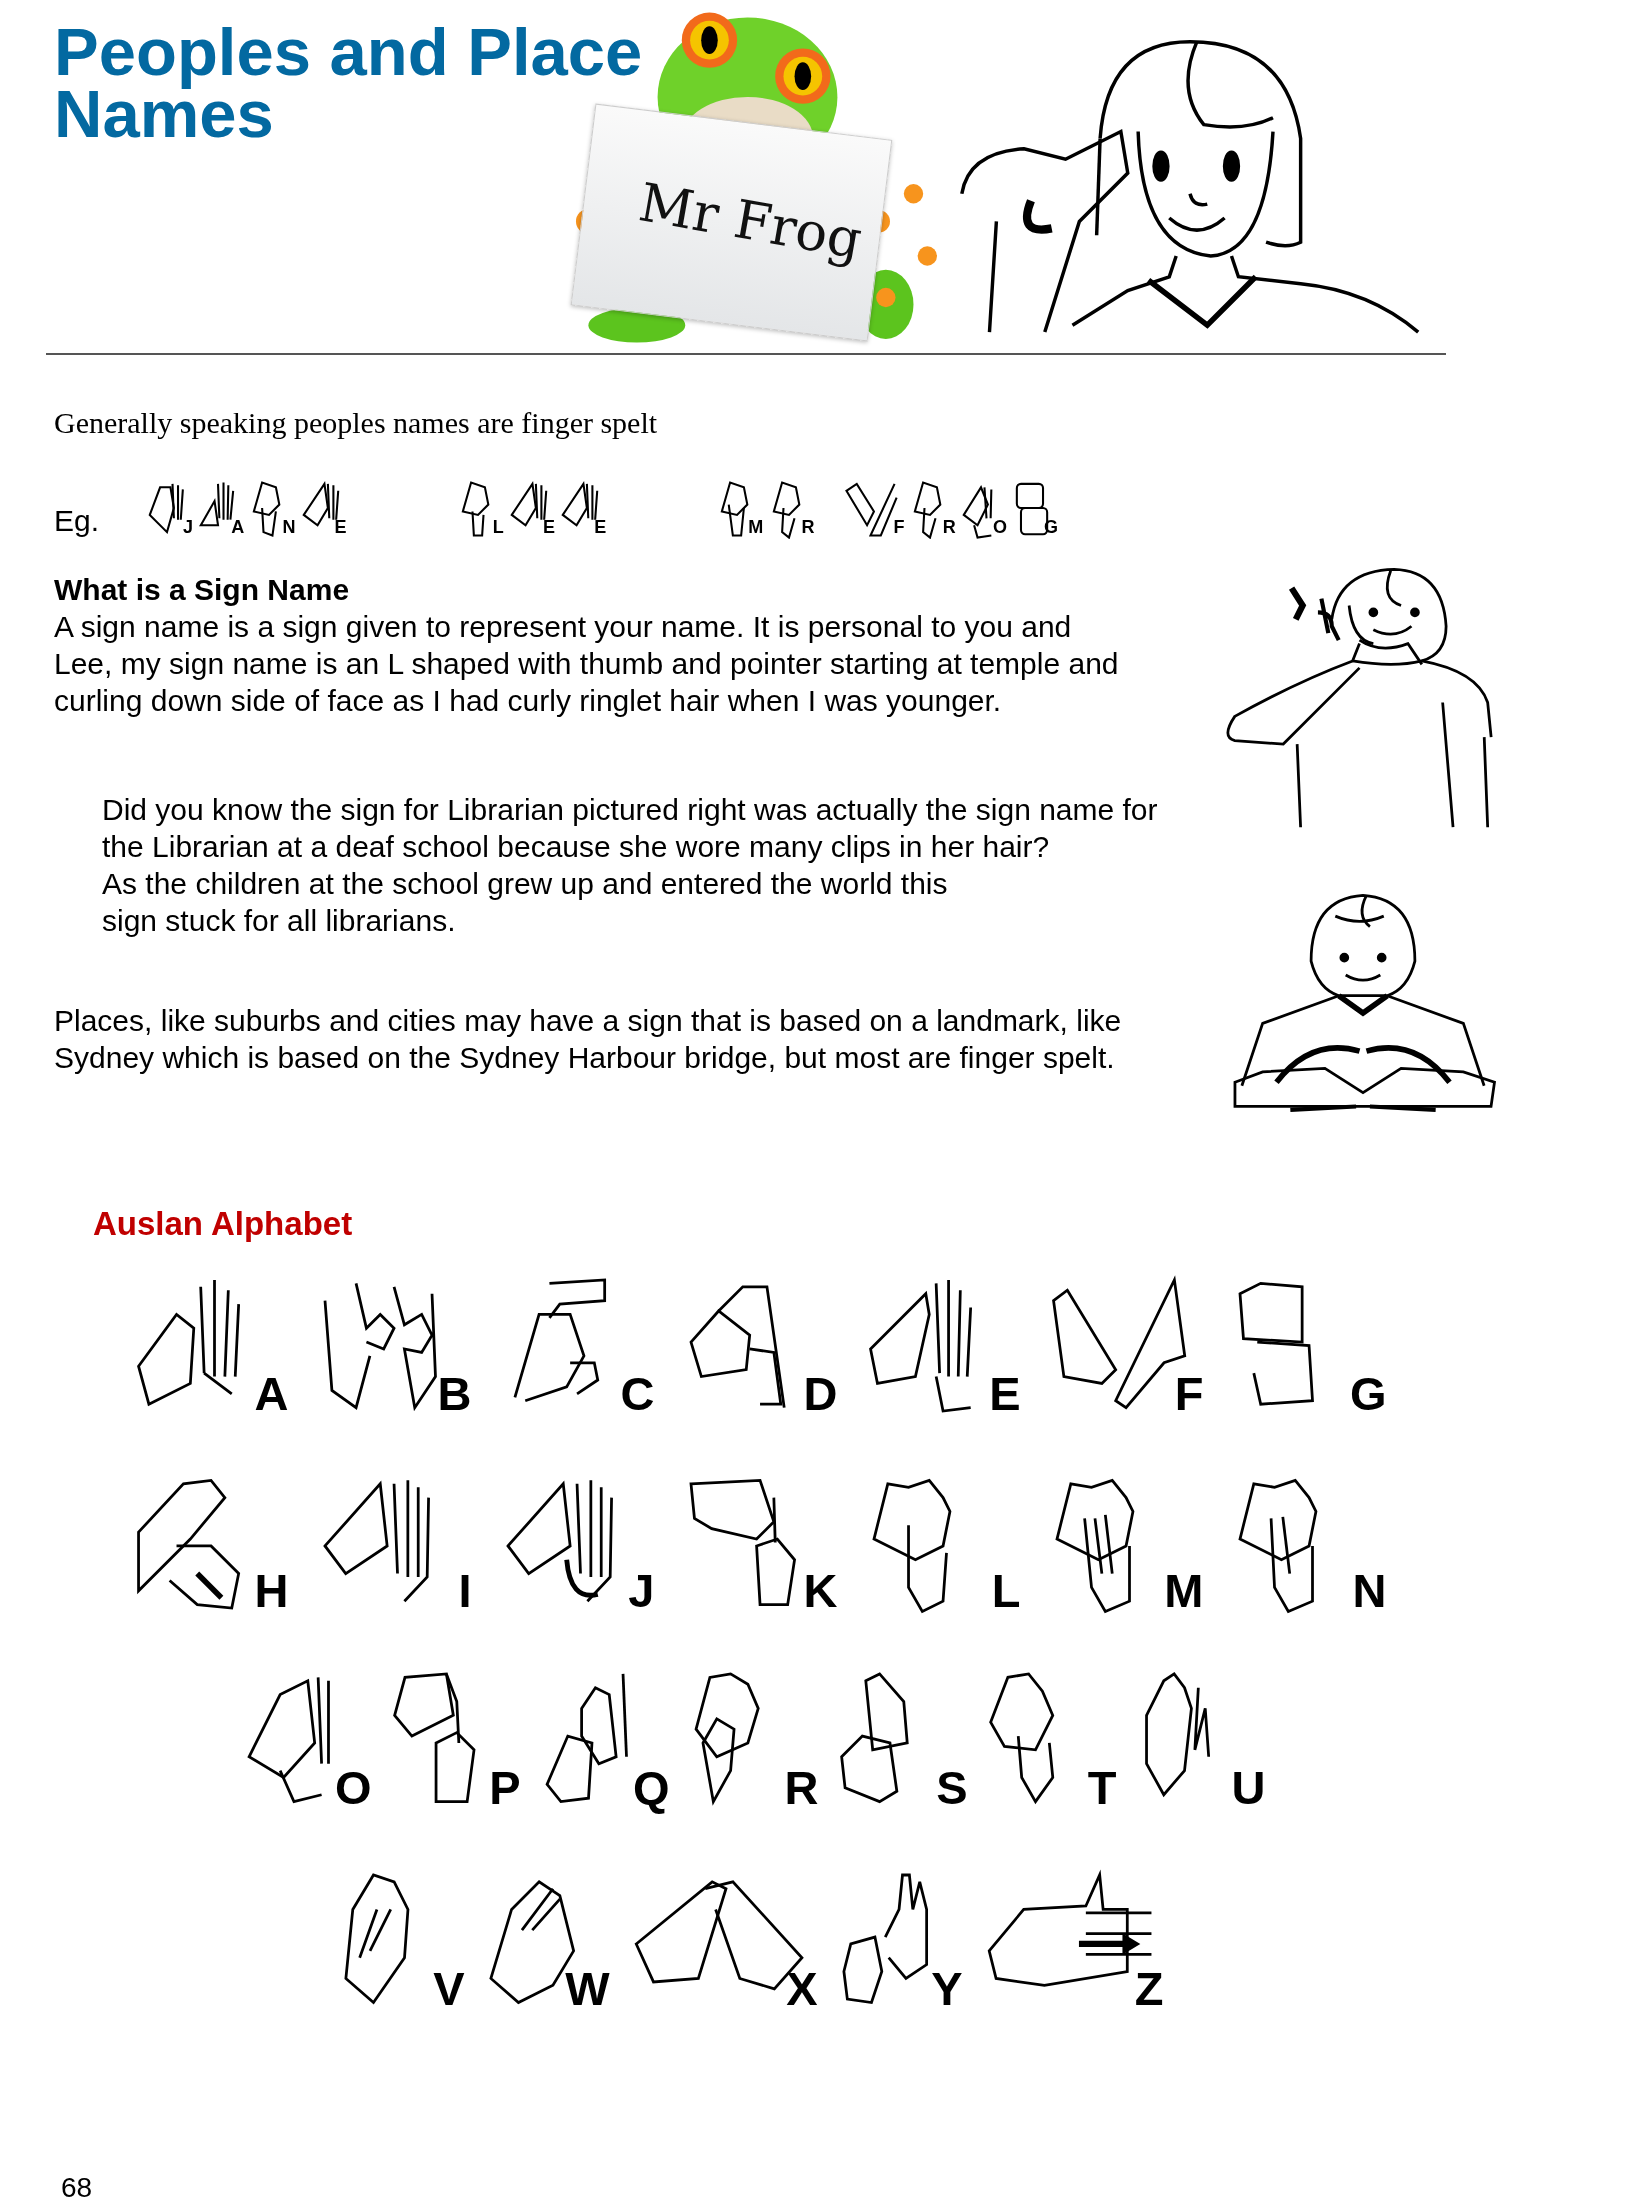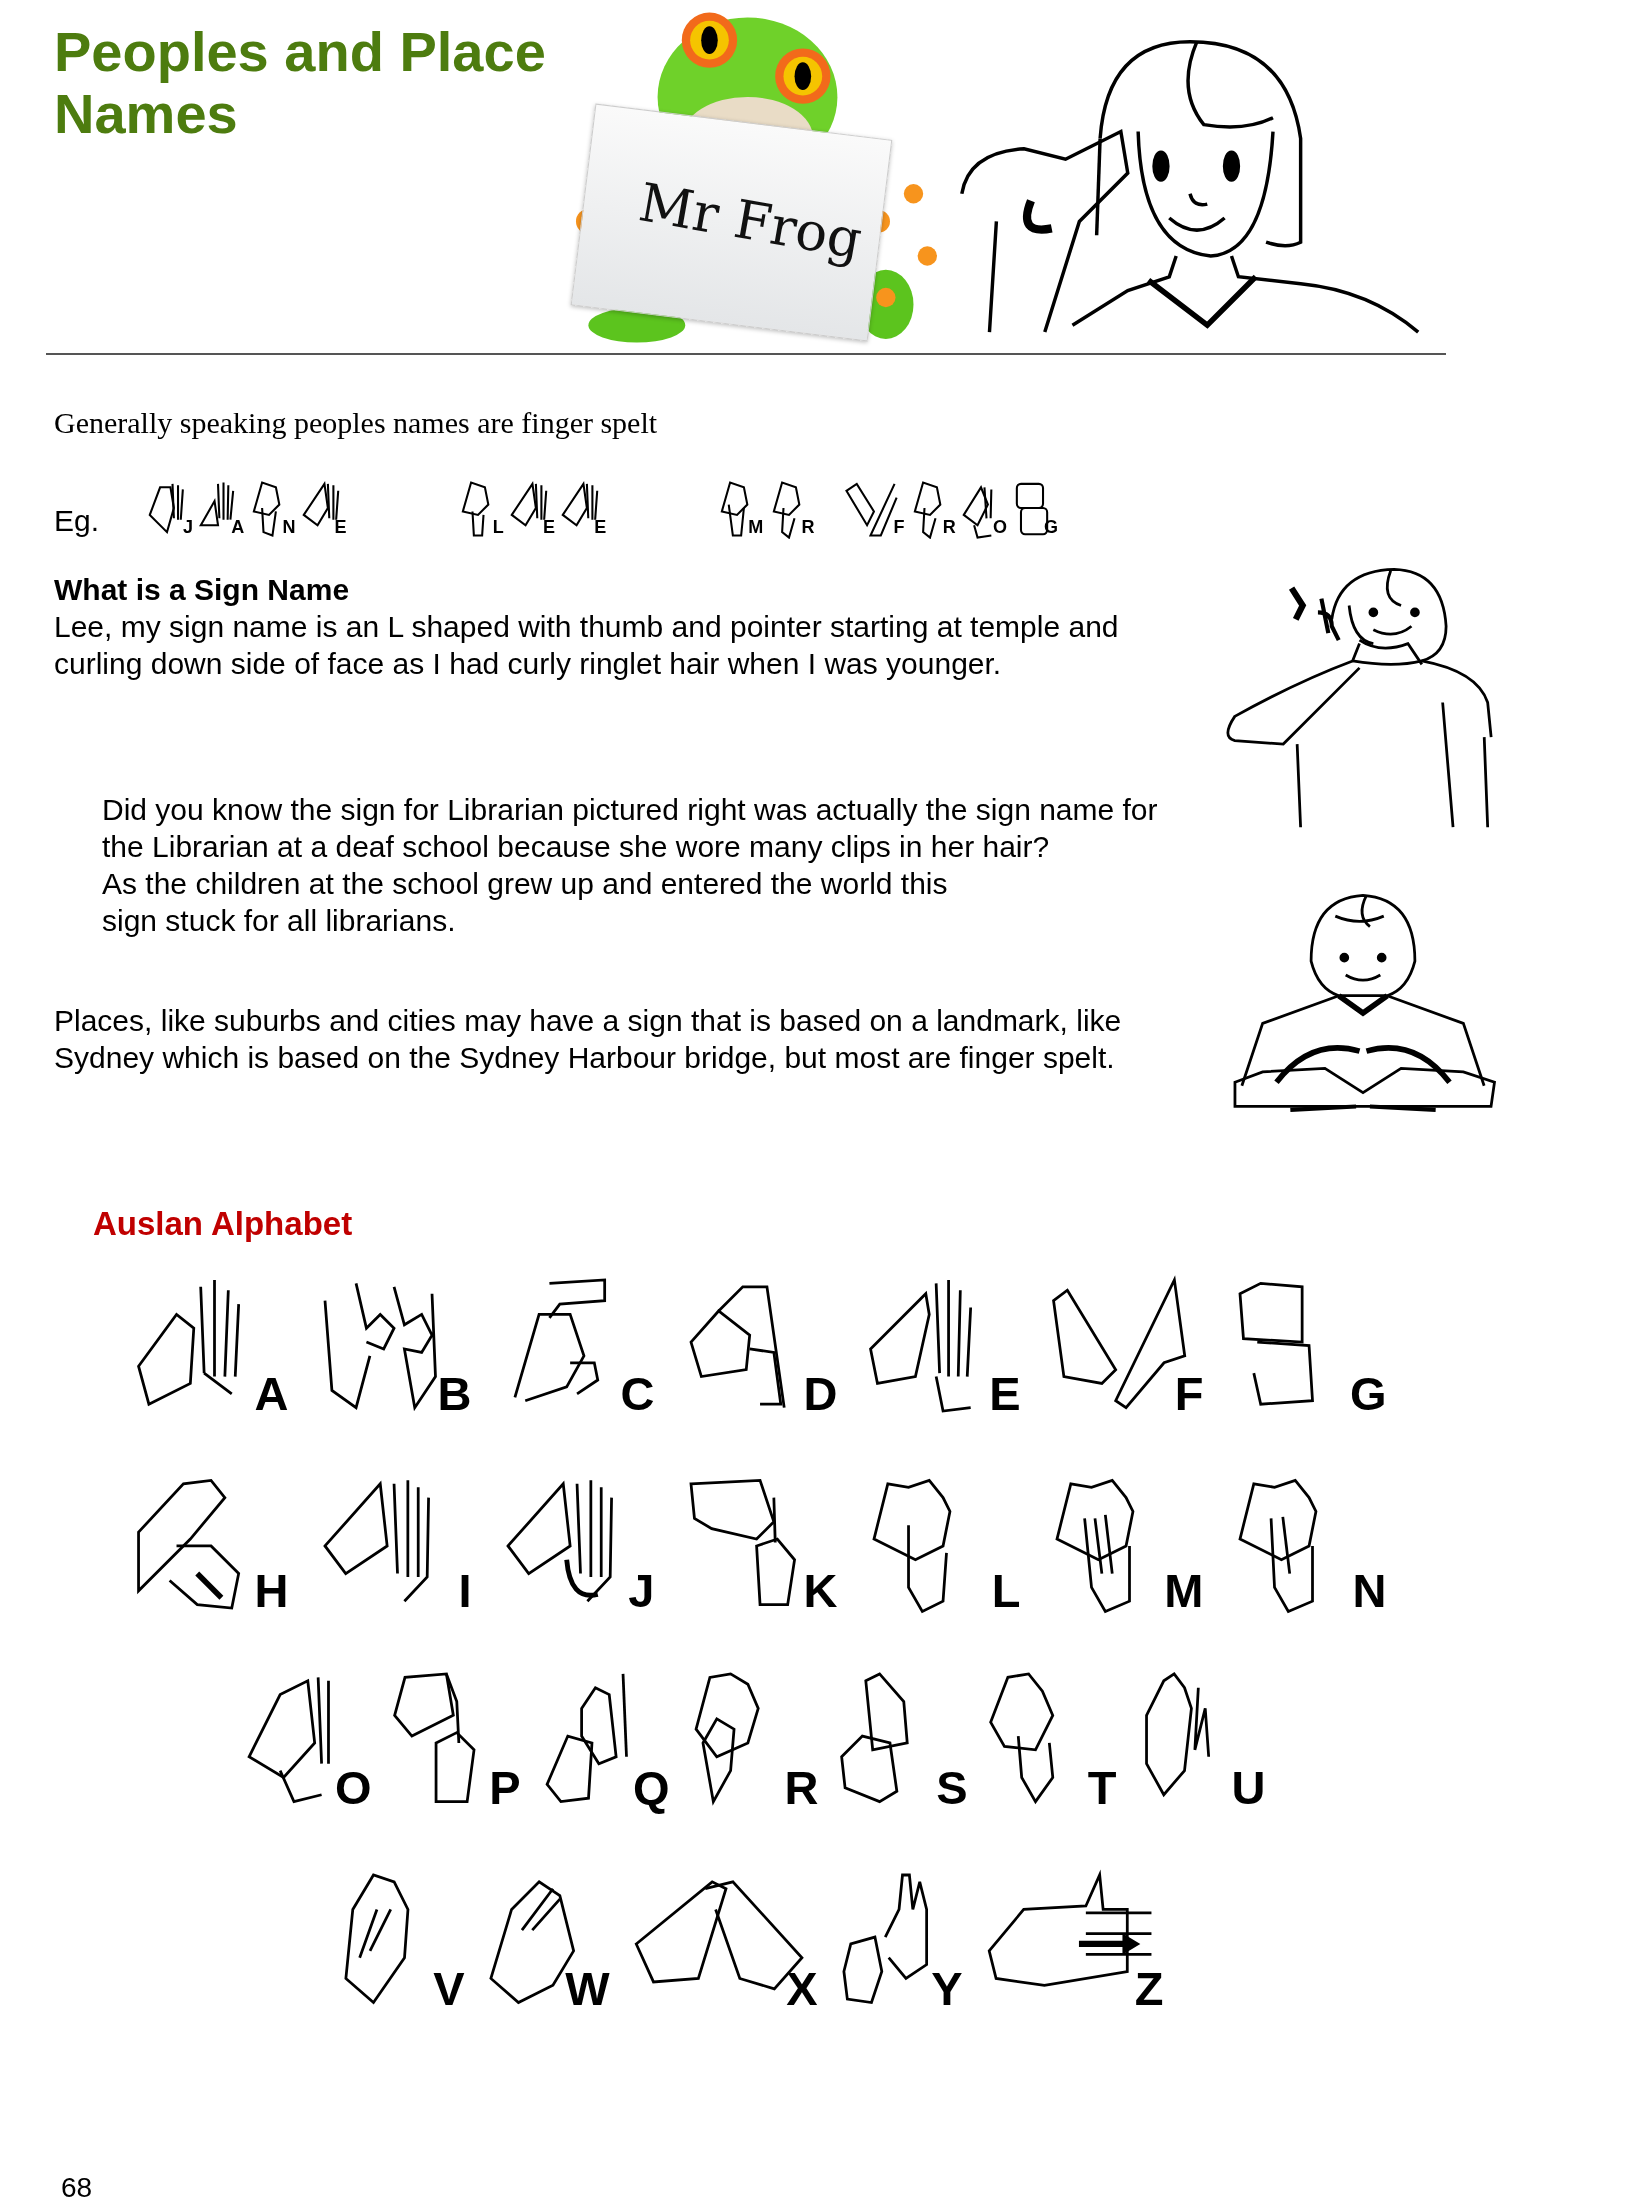--- a/index.html
+++ b/index.html
@@ -1,19 +1,19 @@
 <!DOCTYPE html>
 <html style="font-size:11px"><head>
 <meta charset="utf-8">
 <style>
   html, body { margin: 0; padding: 0; background: #ffffff; }
   body { width: 1646px; height: 2205px; position: relative; overflow: hidden;
          font-family: "Liberation Sans", sans-serif; color: #000; }
   .abs { position: absolute; }
-  .title { left: 54px; top: 21px; font-size: 56px; font-weight: bold; color: #4d7c0f; line-height: 62px; }
+  .title { left: 54px; top: 21px; font-size: 67px; font-weight: bold; color: #0369a1; line-height: 62px; }
   .hr { left: 46px; top: 353px; width: 1400px; height: 2.1px; background: #555; }
   .body-text { font-size: 30px; line-height: 37px; }
   .intro { left: 54px; top: 404px; font-family: Liberation Serif, serif; }
   .eg-row { left: 54px; top: 470px; height: 69px; display: flex; align-items: flex-end; gap: 16px; }
   .eg-label { font-size: 30px; margin-right: 31px; line-height: 37px; }
   .word { display: flex; margin-right: 90px; align-items: flex-end; }
   .mini-hand { position: relative; width: 47px; height: 62px; margin-right: 4.2px; }
   .mini-hand svg { position: absolute; left: 0; top: 0; }
   .mini-hand .lt { position: absolute; right: 0; bottom: 1.4px; font-weight: bold; font-size: 18px; }
   .h-sign { left: 54px; top: 571px; font-weight: bold; }
@@ -189,20 +189,21 @@
           <rect x="8" y="10" width="38" height="35" rx="6"></rect>
           <rect x="14" y="45" width="38" height="38" rx="6"></rect>
         </svg>
         <span class="lt">G</span>
       </div>
   </div>
 </div>
 
 <div class="abs body-text h-sign">What is a Sign Name</div>
 <div class="abs body-text para" style="top:608px;">
+  <div>A sign name is a sign given to represent your name. It is personal to you and</div>
   <div>Lee, my sign name is an L shaped with thumb and pointer starting at temple and</div>
   <div>curling down side of face as I had curly ringlet hair when I was younger.</div>
 </div>
 
 <div class="abs body-text para" style="top:791px;margin-left:48px;">
   <div>Did you know the sign for Librarian pictured right was actually the sign name for</div>
   <div>the Librarian at a deaf school because she wore many clips in her hair?</div>
   <div>As the children at the school grew up and entered the world this</div>
   <div>sign stuck for all librarians.</div>
 </div>

